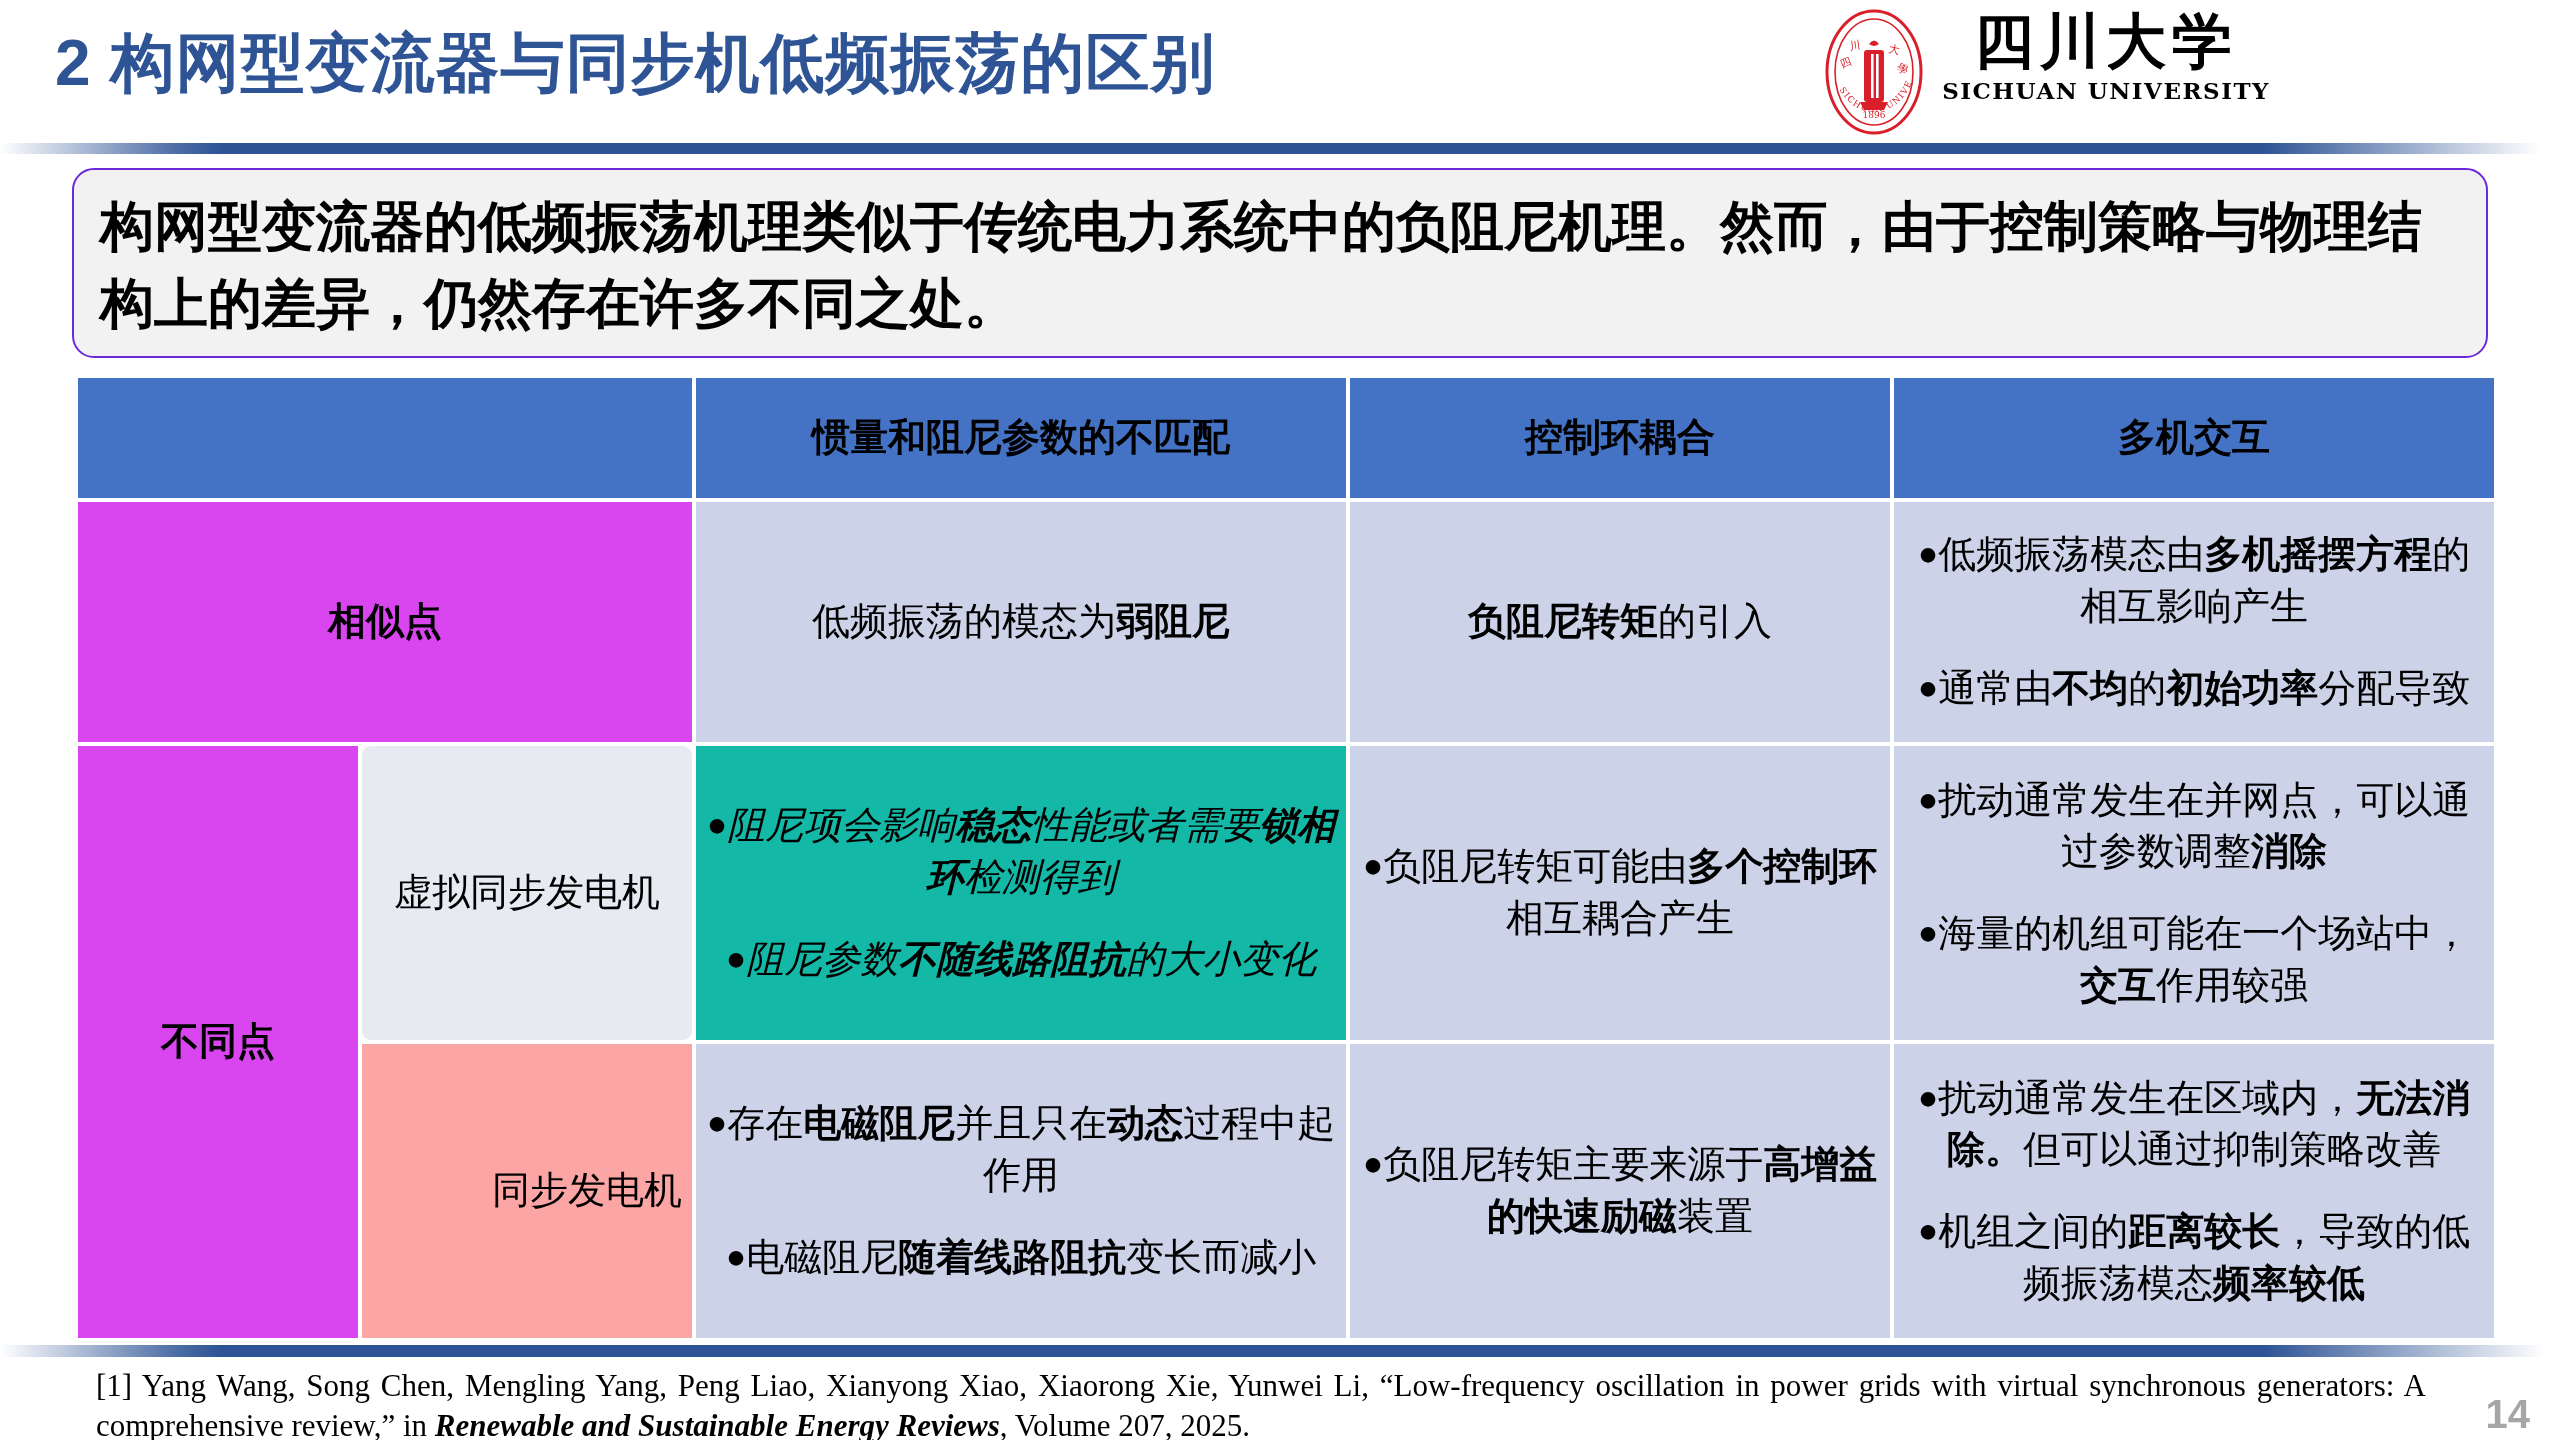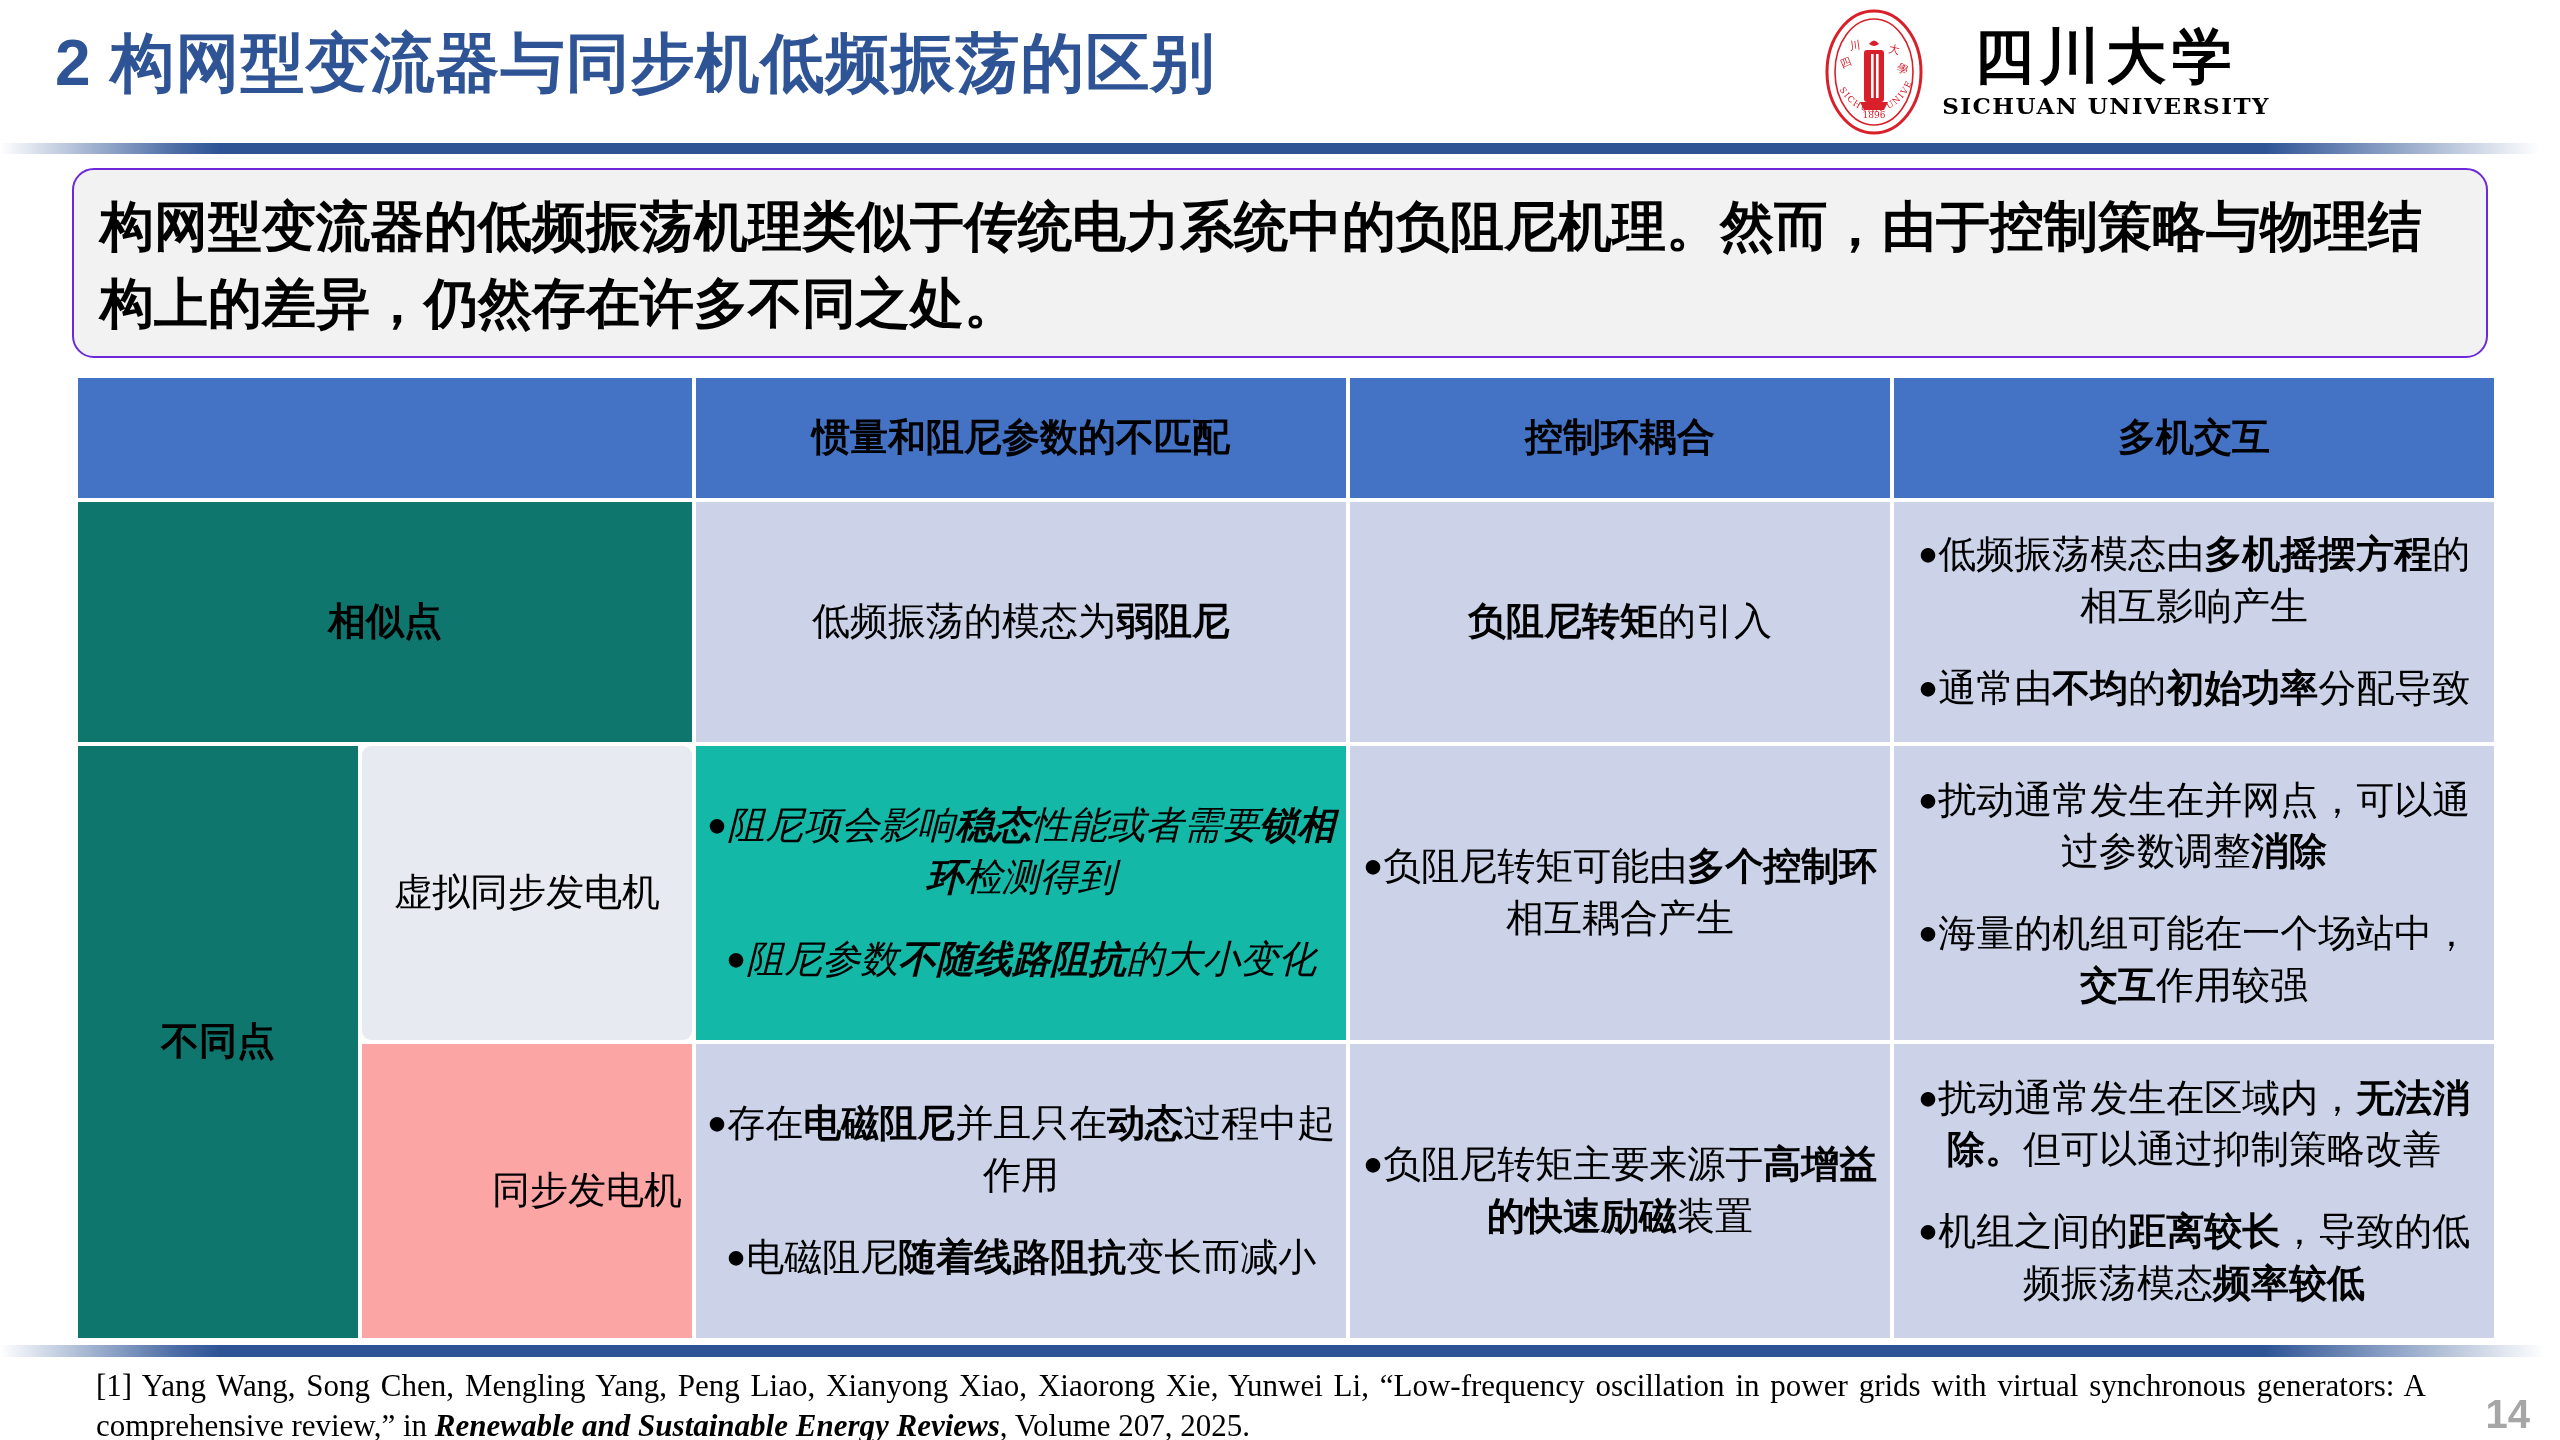--- a/index.html
+++ b/index.html
@@ -33,21 +33,21 @@
   }
   
   #logo-block{
     position:absolute;right:22px;top:8px;height:128px;
     display:flex;align-items:center;gap:14px;
   }
   #logo-seal{
     width:108px;height:128px;position:relative;flex:0 0 auto;
   }
   #logo-wordmark{
-    display:flex;flex-direction:column;align-items:center;justify-content:center;
+    display:flex;flex-direction:column;align-items:center;justify-content:flex-start;
     height:122px;
   }
   #logo-cn{
     font-size:60px;font-weight:bold;color:#000;line-height:1;
     letter-spacing:6px;font-family:"DejaVu Serif","Liberation Serif",serif;
   }
   #logo-en{
     font-size:23px;font-weight:bold;color:#000;letter-spacing:1.5px;
     margin-top:6px;font-family:"DejaVu Serif","Liberation Serif",serif;
   }
@@ -79,21 +79,21 @@
   col.c3{width:650px;}
   col.c4{width:540px;}
   col.c5{width:600px;}
 
   .hdr{
     background:#4472c4;color:#ffffff;font-weight:bold;
     text-align:center;height:76px;font-size:40px;
   }
   .hdr-blank{background:#4472c4;}
   .sidelabel{
-    background:#0f766e;color:#ffffff;font-weight:bold;
+    background:#d946ef;color:#ffffff;font-weight:bold;
     text-align:center;font-size:42px;margin-top:24px;
   }
   .cell-mid{background:#ccd3e8;text-align:center;}
   .cell-light{background:#14b8a6;text-align:center;font-style:italic;}
   .cell-rowname{background:#e8eaf2;text-align:center;font-size:40px;border-radius:9px;}
   .cell-rowname2{background:#fca5a5;text-align:right;font-size:40px;}
   .bullets{text-align:center;}
   .bullets p{margin:0 0 30px 0;text-indent:0;}
   .bullets p:last-child{margin-bottom:0;}
   .bullets b{font-weight:bold;}

